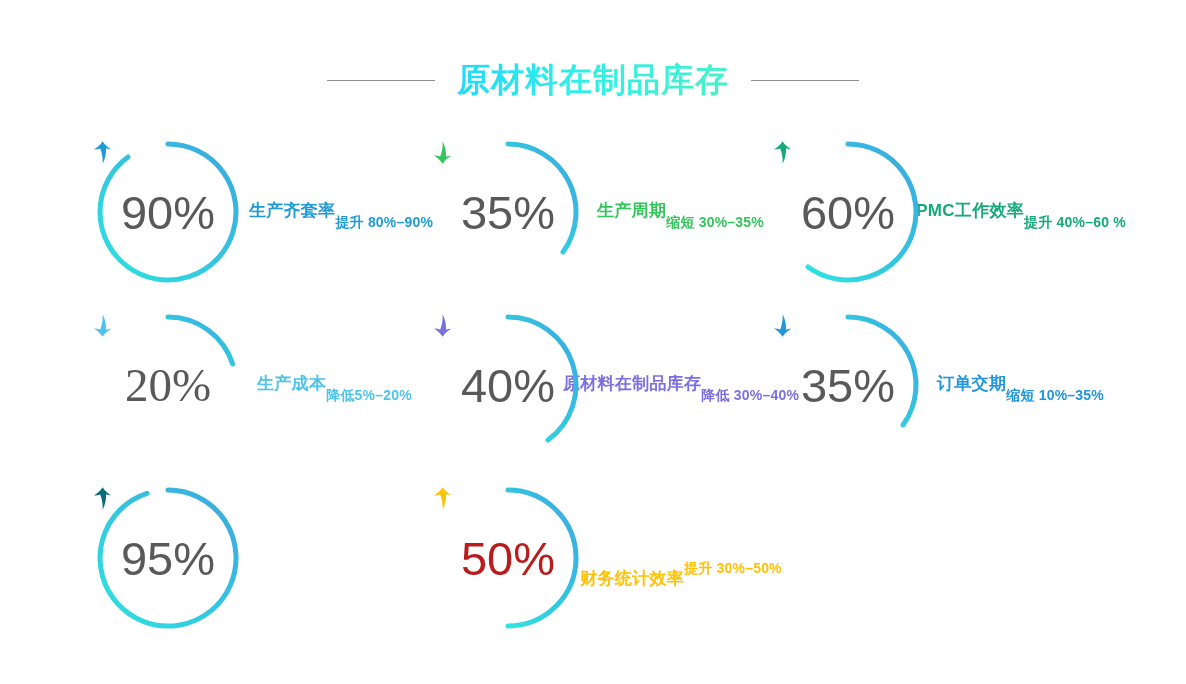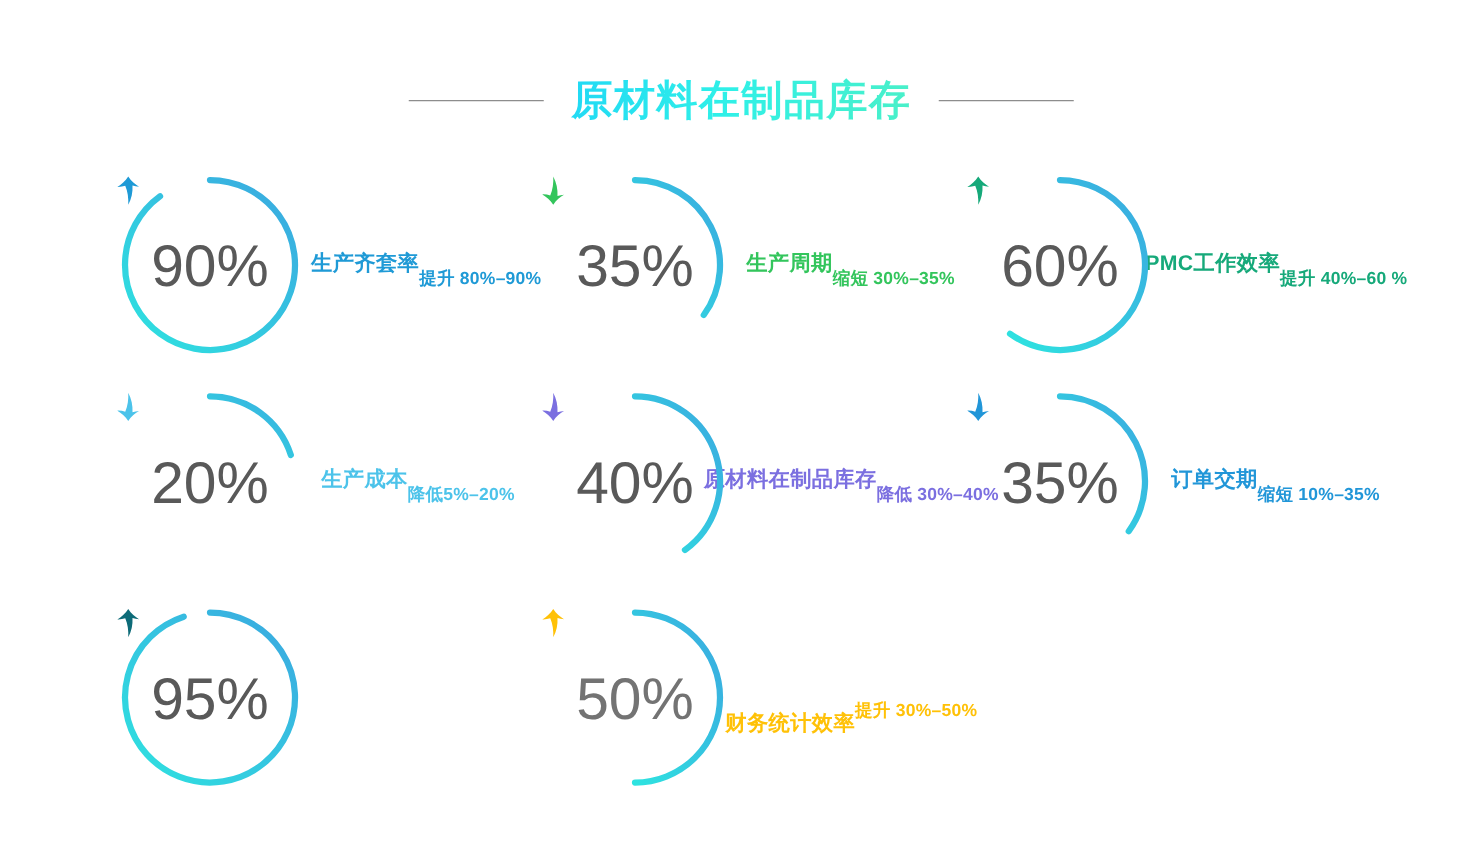--- a/index.html
+++ b/index.html
@@ -209,21 +209,21 @@
         <svg viewBox="0 0 150 150" width="150" height="150">
           <defs>
             <linearGradient id="ringgrad3" x1="1" y1="0" x2="0" y2="1">
               <stop offset="0%" stop-color="#3ba7e0"></stop>
               <stop offset="100%" stop-color="#2ee3e0"></stop>
             </linearGradient>
           </defs>
           <path d="M 75.00 7.00 A 68 68 0 0 1 139.67 53.99" fill="none" stroke="url(#ringgrad3)" stroke-width="5" stroke-linecap="round"></path>
         </svg>
         <div class="gauge-center">
-          <div class="gauge-value" style="color: rgb(89, 89, 89);">20%</div>
+          <div class="gauge-value" style="color: rgb(89, 89, 89); font-family: Liberation Serif, serif;">20%</div>
           <svg class="arrow" viewBox="0 0 19 25">
             <path d="M9.6 1.2 C11.8 5.0 15.4 7.6 18.2 9.3 C16.4 9.2 14.6 8.9 13.0 8.3 C13.3 13.6 12.2 19.0 9.6 23.8 C9.9 18.6 9.2 13.4 7.2 8.6 C5.3 9.3 3.0 9.6 0.9 9.5 C4.0 7.6 7.3 5.0 9.6 1.2 Z" fill="#4cc3ea" transform="translate(0,25) scale(1,-1)"></path>
           </svg>
         </div>
       </div>
       <div class="card-text">
         <div class="card-title" style="color: rgb(76, 195, 234);">生产成本</div>
         <div class="card-sub" style="color: rgb(76, 195, 234);">降低5%–20%</div>
       </div>
     </div>
@@ -297,21 +297,21 @@
         <svg viewBox="0 0 150 150" width="150" height="150">
           <defs>
             <linearGradient id="ringgrad8" x1="1" y1="0" x2="0" y2="1">
               <stop offset="0%" stop-color="#3ba7e0"></stop>
               <stop offset="100%" stop-color="#2ee3e0"></stop>
             </linearGradient>
           </defs>
           <path d="M 75.00 7.00 A 68 68 0 0 1 75.00 143.00" fill="none" stroke="url(#ringgrad8)" stroke-width="5" stroke-linecap="round"></path>
         </svg>
         <div class="gauge-center">
-          <div class="gauge-value" style="color: #737373;">50%</div>
+          <div class="gauge-value" style="color: #b91c1c;">50%</div>
           <svg class="arrow" viewBox="0 0 19 25">
             <path d="M9.6 1.2 C11.8 5.0 15.4 7.6 18.2 9.3 C16.4 9.2 14.6 8.9 13.0 8.3 C13.3 13.6 12.2 19.0 9.6 23.8 C9.9 18.6 9.2 13.4 7.2 8.6 C5.3 9.3 3.0 9.6 0.9 9.5 C4.0 7.6 7.3 5.0 9.6 1.2 Z" fill="#ffc107"></path>
           </svg>
         </div>
       </div>
       <div class="card-text">
         <div class="card-title" style="color: rgb(255, 193, 7); margin-top: 44px;">财务统计效率</div>
         <div class="card-sub" style="color: rgb(255, 193, 7);">提升 30%–50%</div>
       </div>
     </div>

